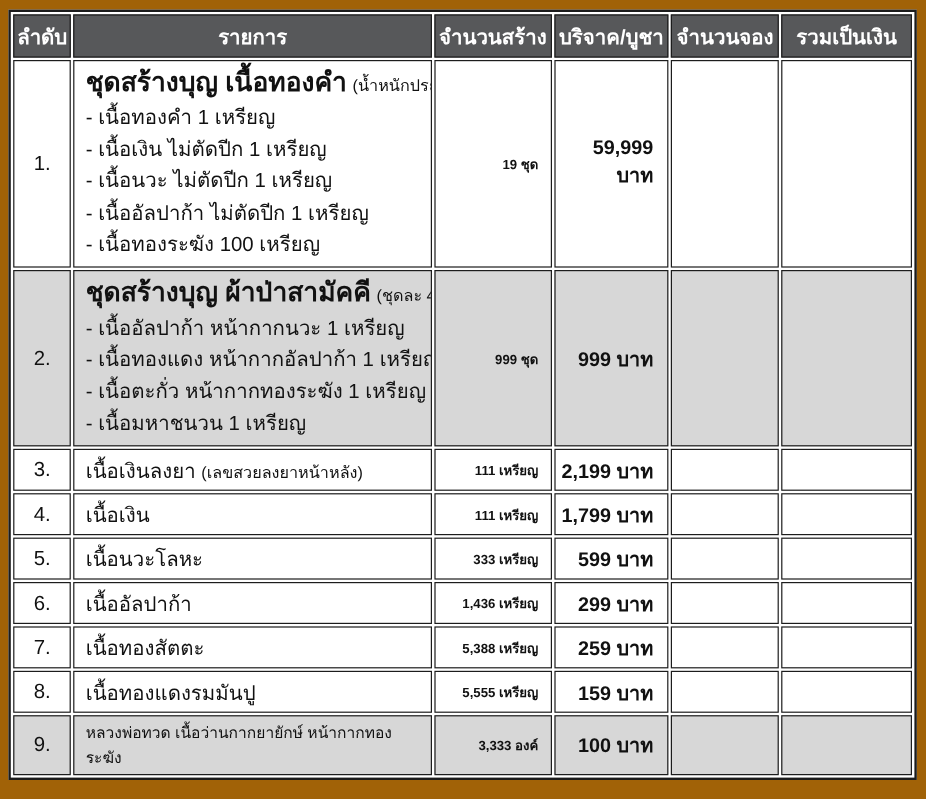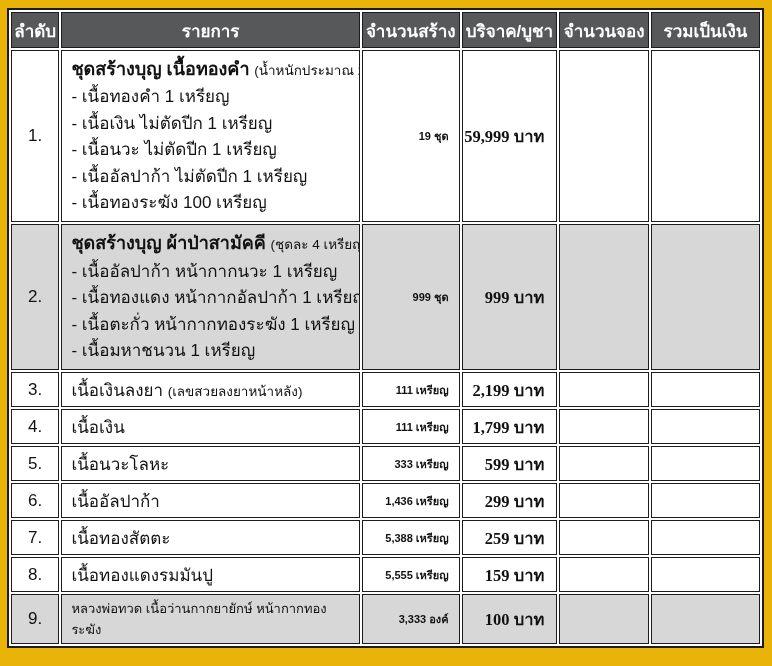--- a/index.html
+++ b/index.html
@@ -7,21 +7,21 @@
     padding: 0;
     background: #ffffff;
     font-family: "Liberation Sans", "DejaVu Sans", sans-serif;
     color: #111111;
   }
   .page {
     width: 772px;
     height: 666px;
     box-sizing: border-box;
     padding: 8px 7px;
-    background: #eab308;
+    background: #a16207;
   }
   table.order-table {
     width: 757px;
     border-collapse: separate;
     border-spacing: 2px;
     table-layout: fixed;
     background: #ffffff;
     border: 2px solid #1c1c1c;
   }
   col.c-order   { width: 48px; }
@@ -46,25 +46,25 @@
     text-align: center;
     padding: 2px 2px;
   }
   tbody td { height: 33px; font-size: 17px; }
   tr.shaded td { background: #d7d7d7; }
 
   td.col-order { text-align: center; padding: 2px 4px; }
   td.col-item  { text-align: left; padding: 3px 6px 3px 9px; }
   td.col-item.multi { vertical-align: middle; padding-top: 5px; padding-bottom: 5px; }
   td.col-qty   { text-align: right; padding-right: 10px; font-weight: bold; font-size: 11px; }
-  td.col-price { text-align: right; padding-right: 12px; font-weight: bold; font-size: 16.5px; font-family: Liberation Serif, serif; }
+  td.col-price { text-align: right; padding-right: 12px; font-weight: bold; font-size: 16.5px; }
   td.col-reserved, td.col-total { background: inherit; }
 
   .item-line { line-height: 26.4px; white-space: nowrap; }
-  .item-title { font-weight: bold; font-size: 18px; }
+  .item-title { font-weight: bold; font-size: 22px; }
   .item-note { font-weight: normal; font-size: 13.5px; }
   .small-item { font-size: 13px; }
 </style>
 </head>
 <body>
 
 <div class="page">
   <table class="order-table">
     <colgroup>
       <col class="c-order">

